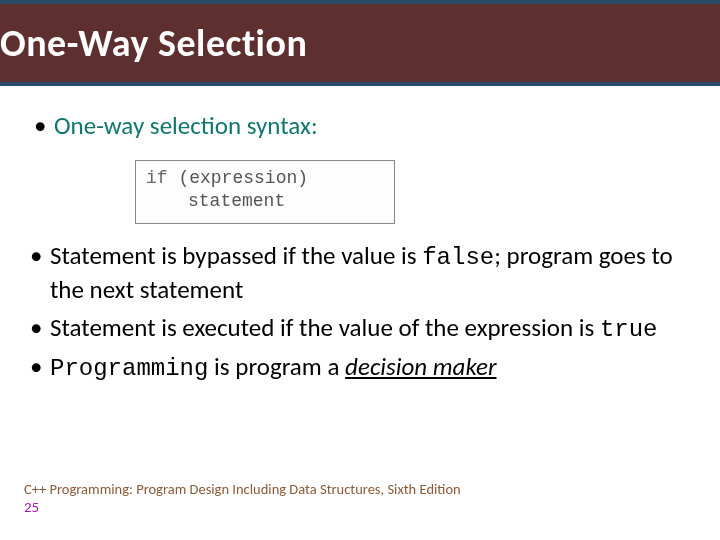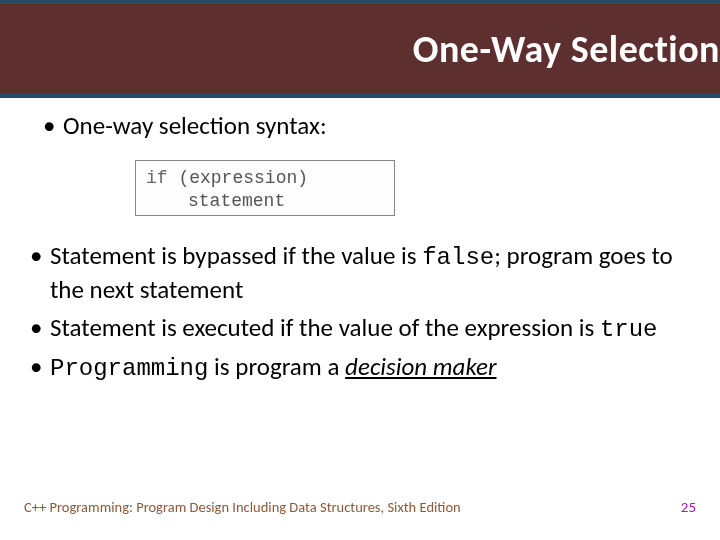--- a/index.html
+++ b/index.html
@@ -8,40 +8,40 @@
     width: 720px;
     height: 540px;
     position: relative;
     background: #ffffff;
   }
   .title-band {
     position: absolute;
     top: 0;
     left: 0;
     width: 720px;
-    height: 98px;
+    height: 86px;
     background: #5e2f2f;
     border-top: 4px solid #2a4a6a;
     border-bottom: 4px solid #2a4a6a;
     display: flex;
     align-items: center;
-    justify-content: flex-end;
+    justify-content: flex-start;
   }
   .title-text {
     color: #ffffff;
     font-size: 38px;
     font-weight: 700;
     letter-spacing: 0.5px;
   }
   .body {
     position: absolute;
     top: 110px;
-    left: 37px;
+    left: 28px;
     width: 672px;
-    color: #000000;
+    color: #0f766e;
   }
   .bullet-list {
     list-style: none;
   }
   .bullet-list > li {
     position: relative;
     padding-left: 26px;
     font-size: 25px;
     line-height: 1.28;
     margin-bottom: 6px;
@@ -52,21 +52,21 @@
     left: 6px;
     top: 0;
     font-size: 25px;
     color: #000;
   }
   .code-box {
     position: absolute;
     top: 160px;
     left: 135px;
     width: 260px;
-    height: 56px;
+    height: 64px;
     border: 1px solid #888;
     background: #fdfdfd;
     padding: 6px 10px;
     font-family: "Consolas", "Courier New", monospace;
     font-size: 18px;
     line-height: 1.25;
     color: #555;
   }
   .code-box .kw { color: #666; }
   .code-line2 { padding-left: 42px; }
@@ -81,20 +81,21 @@
   .footer {
     position: absolute;
     bottom: 24px;
     left: 24px;
     width: 672px;
     display: flex;
     justify-content: space-between;
     align-items: baseline;
     color: #8a5a3a;
     font-size: 14.5px;
+    flex-direction: column;
   }
   .footer .book { }
   .footer .page { color: #a21caf; font-size: 15px; }
 </style>
 </head>
 <body>
 
 <div class="slide">
 
   <div class="title-band">

